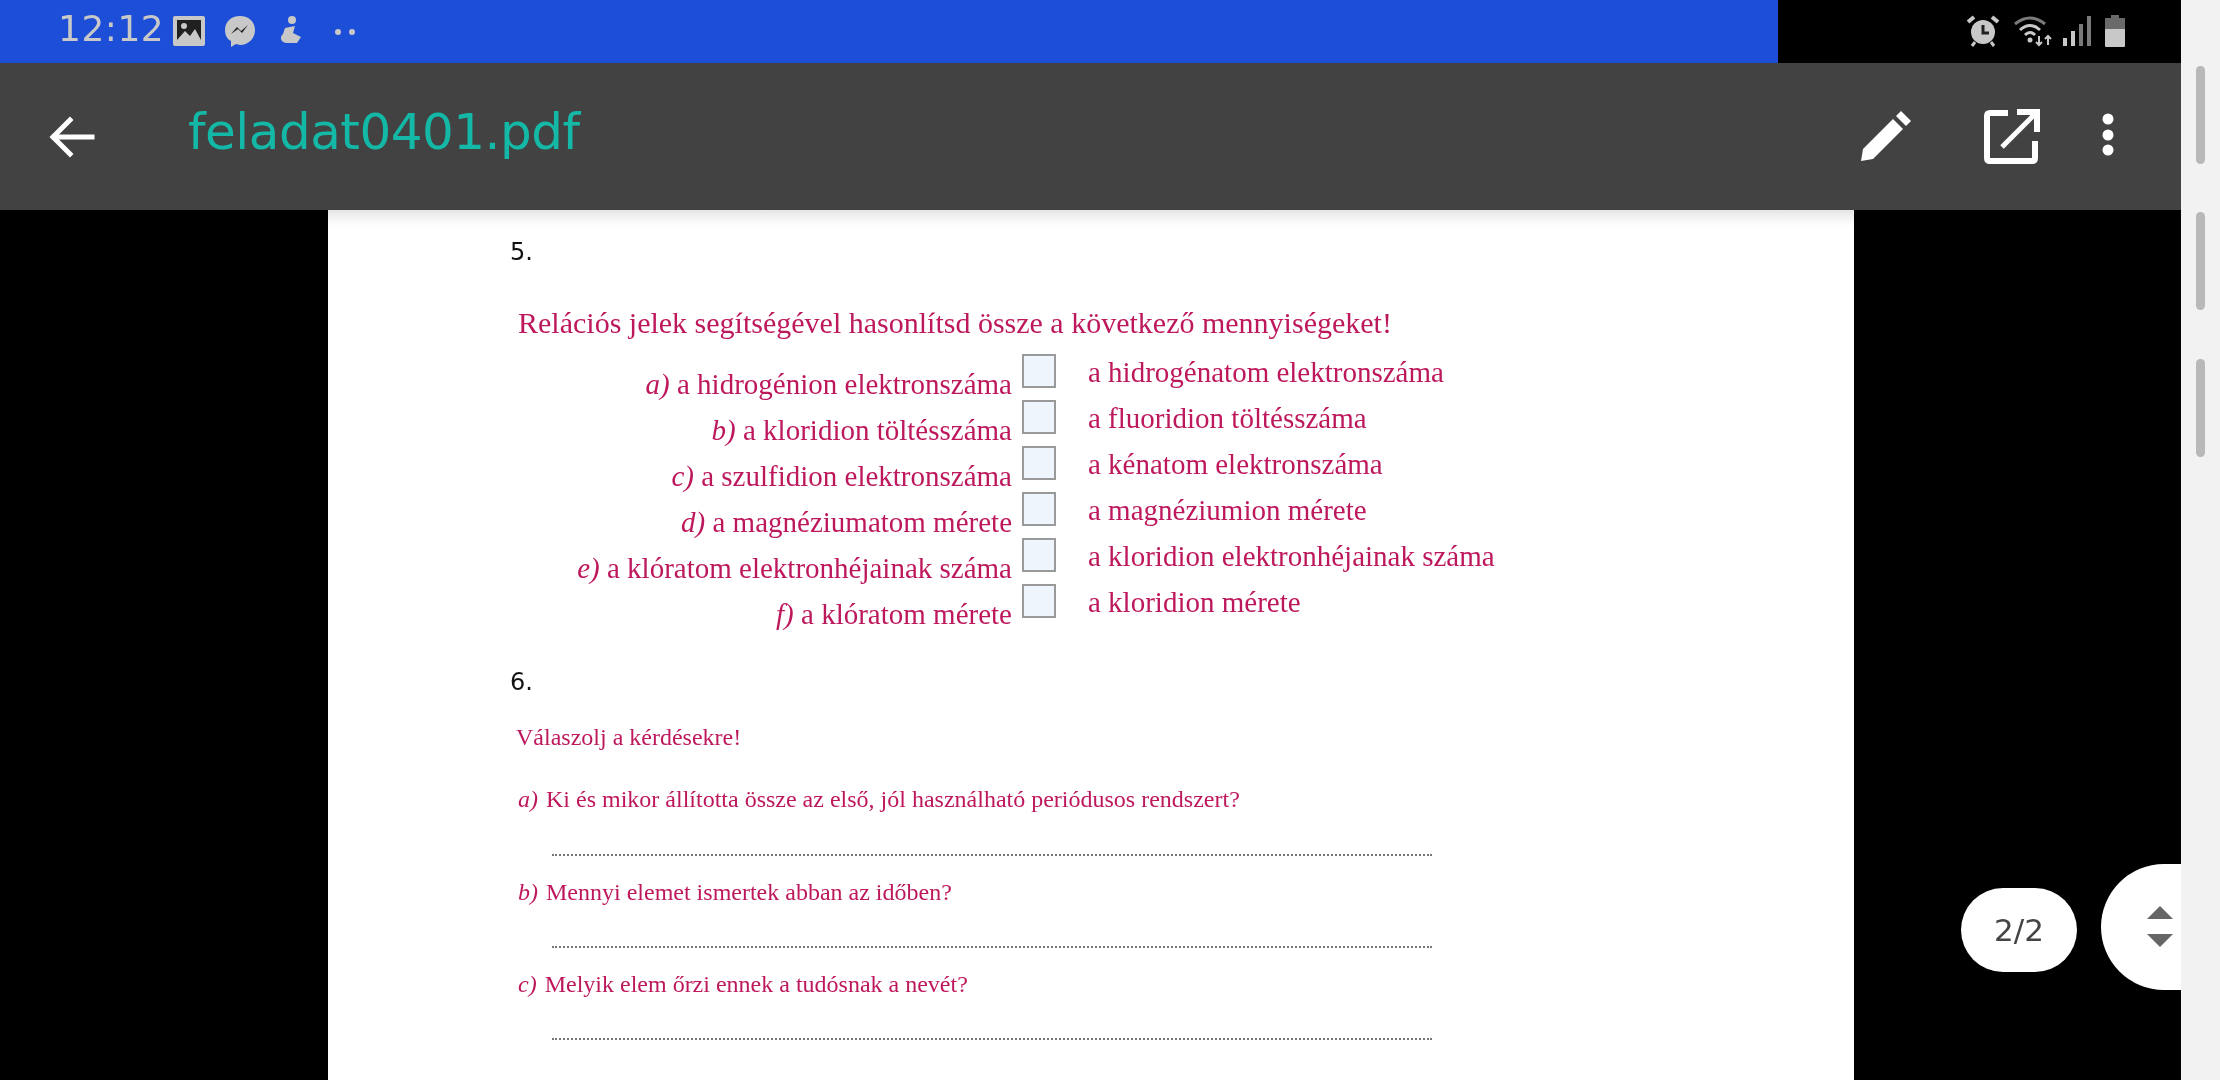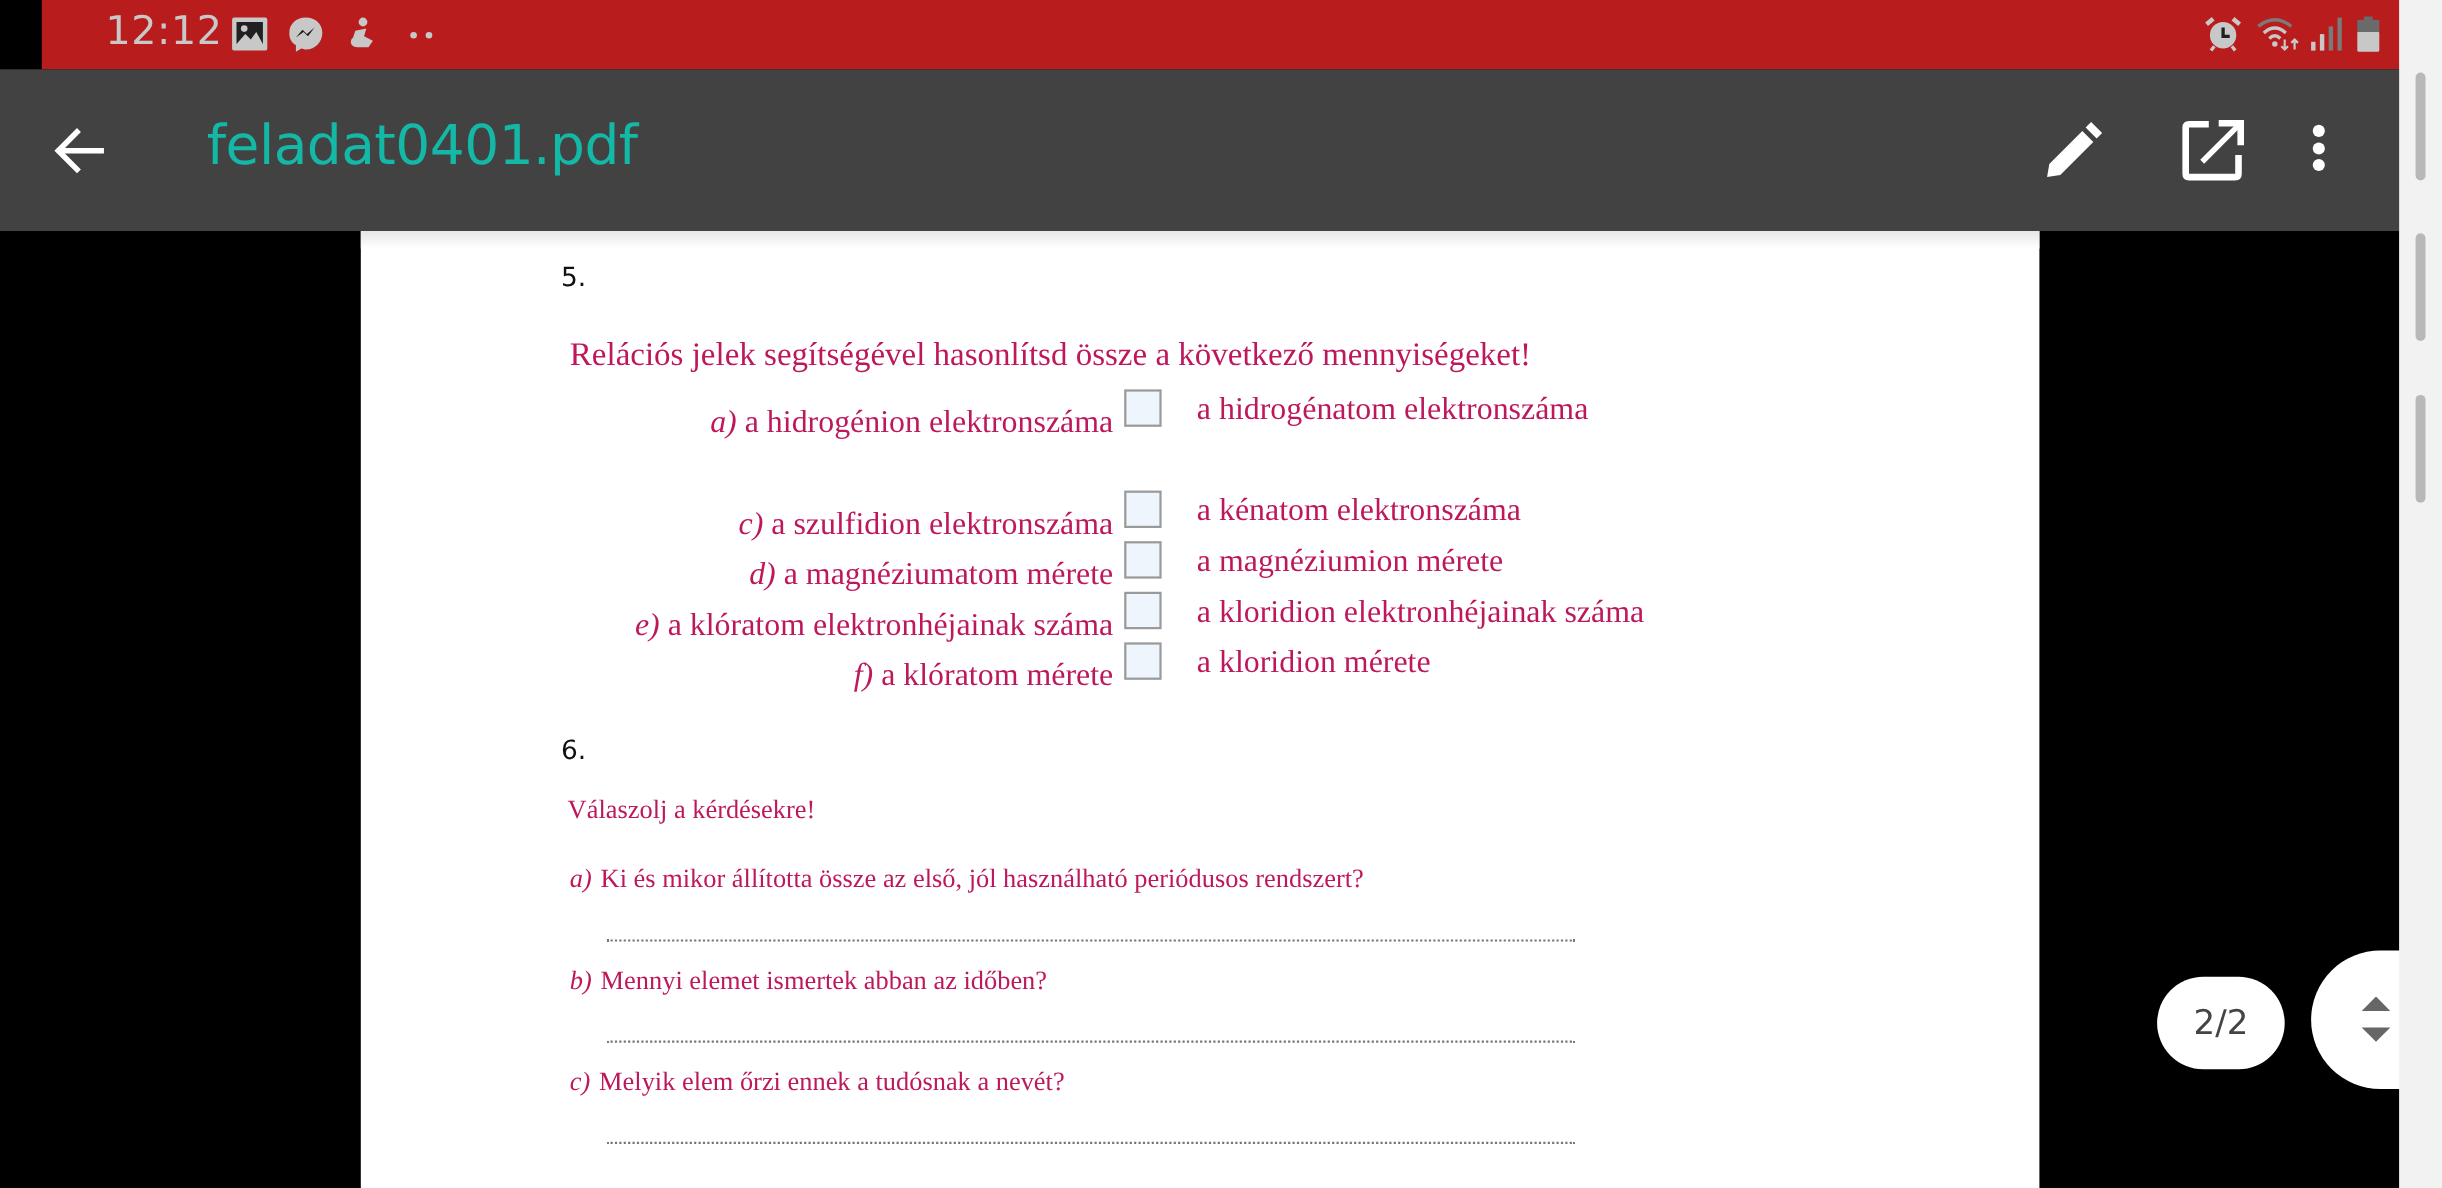--- a/index.html
+++ b/index.html
@@ -1,20 +1,20 @@
 <!DOCTYPE html>
 <html><head>
 <meta charset="utf-8">
 <style>
   * { box-sizing: border-box; margin: 0; padding: 0; }
   html, body { width: 2220px; height: 1080px; overflow: hidden; background: #000; }
   body { position: relative; font-family: "Liberation Sans", sans-serif; }
 
   
-  .statusbar { position: absolute; left: 0; top: 0; width: 2181px; height: 63px; background: #b91c1c; color: #c8c8c8; margin-left: 38px; }
+  .statusbar { position: absolute; left: 0; top: 0; width: 1778px; height: 63px; background: #1d4ed8; color: #c8c8c8; }
   .sb-time { position: absolute; left: 58px; top: 8px; font-family: "DejaVu Sans", sans-serif; font-size: 36px; color: #c8c8c8; letter-spacing: 0.5px; }
   .sb-icon { position: absolute; top: 16px; }
   .sb-icon svg { display: block; }
 
   
   .toolbar { position: absolute; left: 0; top: 63px; width: 2181px; height: 147px; background: #424242; }
   .tb-back { position: absolute; left: 44px; top: 46px; width: 56px; height: 56px; cursor: pointer; }
   .tb-title { position: absolute; left: 188px; top: 40px; font-family: "DejaVu Sans", sans-serif; font-size: 50px; color: #14b8a6; letter-spacing: -0.5px; }
   .tb-btn { position: absolute; top: 44px; width: 60px; height: 60px; cursor: pointer; }
   .tb-edit { left: 1855px; }
@@ -153,20 +153,25 @@
     <div class="page-shadow"></div>
 
     <span class="qnum" style="left:182px;top:28px">5.</span>
     <span class="serif intro5">Relációs jelek segítségével hasonlítsd össze a következő mennyiségeket!</span>
 
     <div class="rel-row" style="top:146px">
       <span class="serif rel-left"><i>a)</i> <span>a hidrogénion elektronszáma</span></span>
       <div class="rel-box"></div>
       <span class="serif rel-right">a hidrogénatom elektronszáma</span>
     </div>
+    <div class="rel-row" style="top:192px">
+      <span class="serif rel-left"><i>b)</i> <span>a kloridion töltésszáma</span></span>
+      <div class="rel-box"></div>
+      <span class="serif rel-right">a fluoridion töltésszáma</span>
+    </div>
     <div class="rel-row" style="top:284px">
       <span class="serif rel-left"><i>d)</i> <span>a magnéziumatom mérete</span></span>
       <div class="rel-box"></div>
       <span class="serif rel-right">a magnéziumion mérete</span>
     </div>
     <div class="rel-row" style="top:238px">
       <span class="serif rel-left"><i>c)</i> <span>a szulfidion elektronszáma</span></span>
       <div class="rel-box"></div>
       <span class="serif rel-right">a kénatom elektronszáma</span>
     </div>

